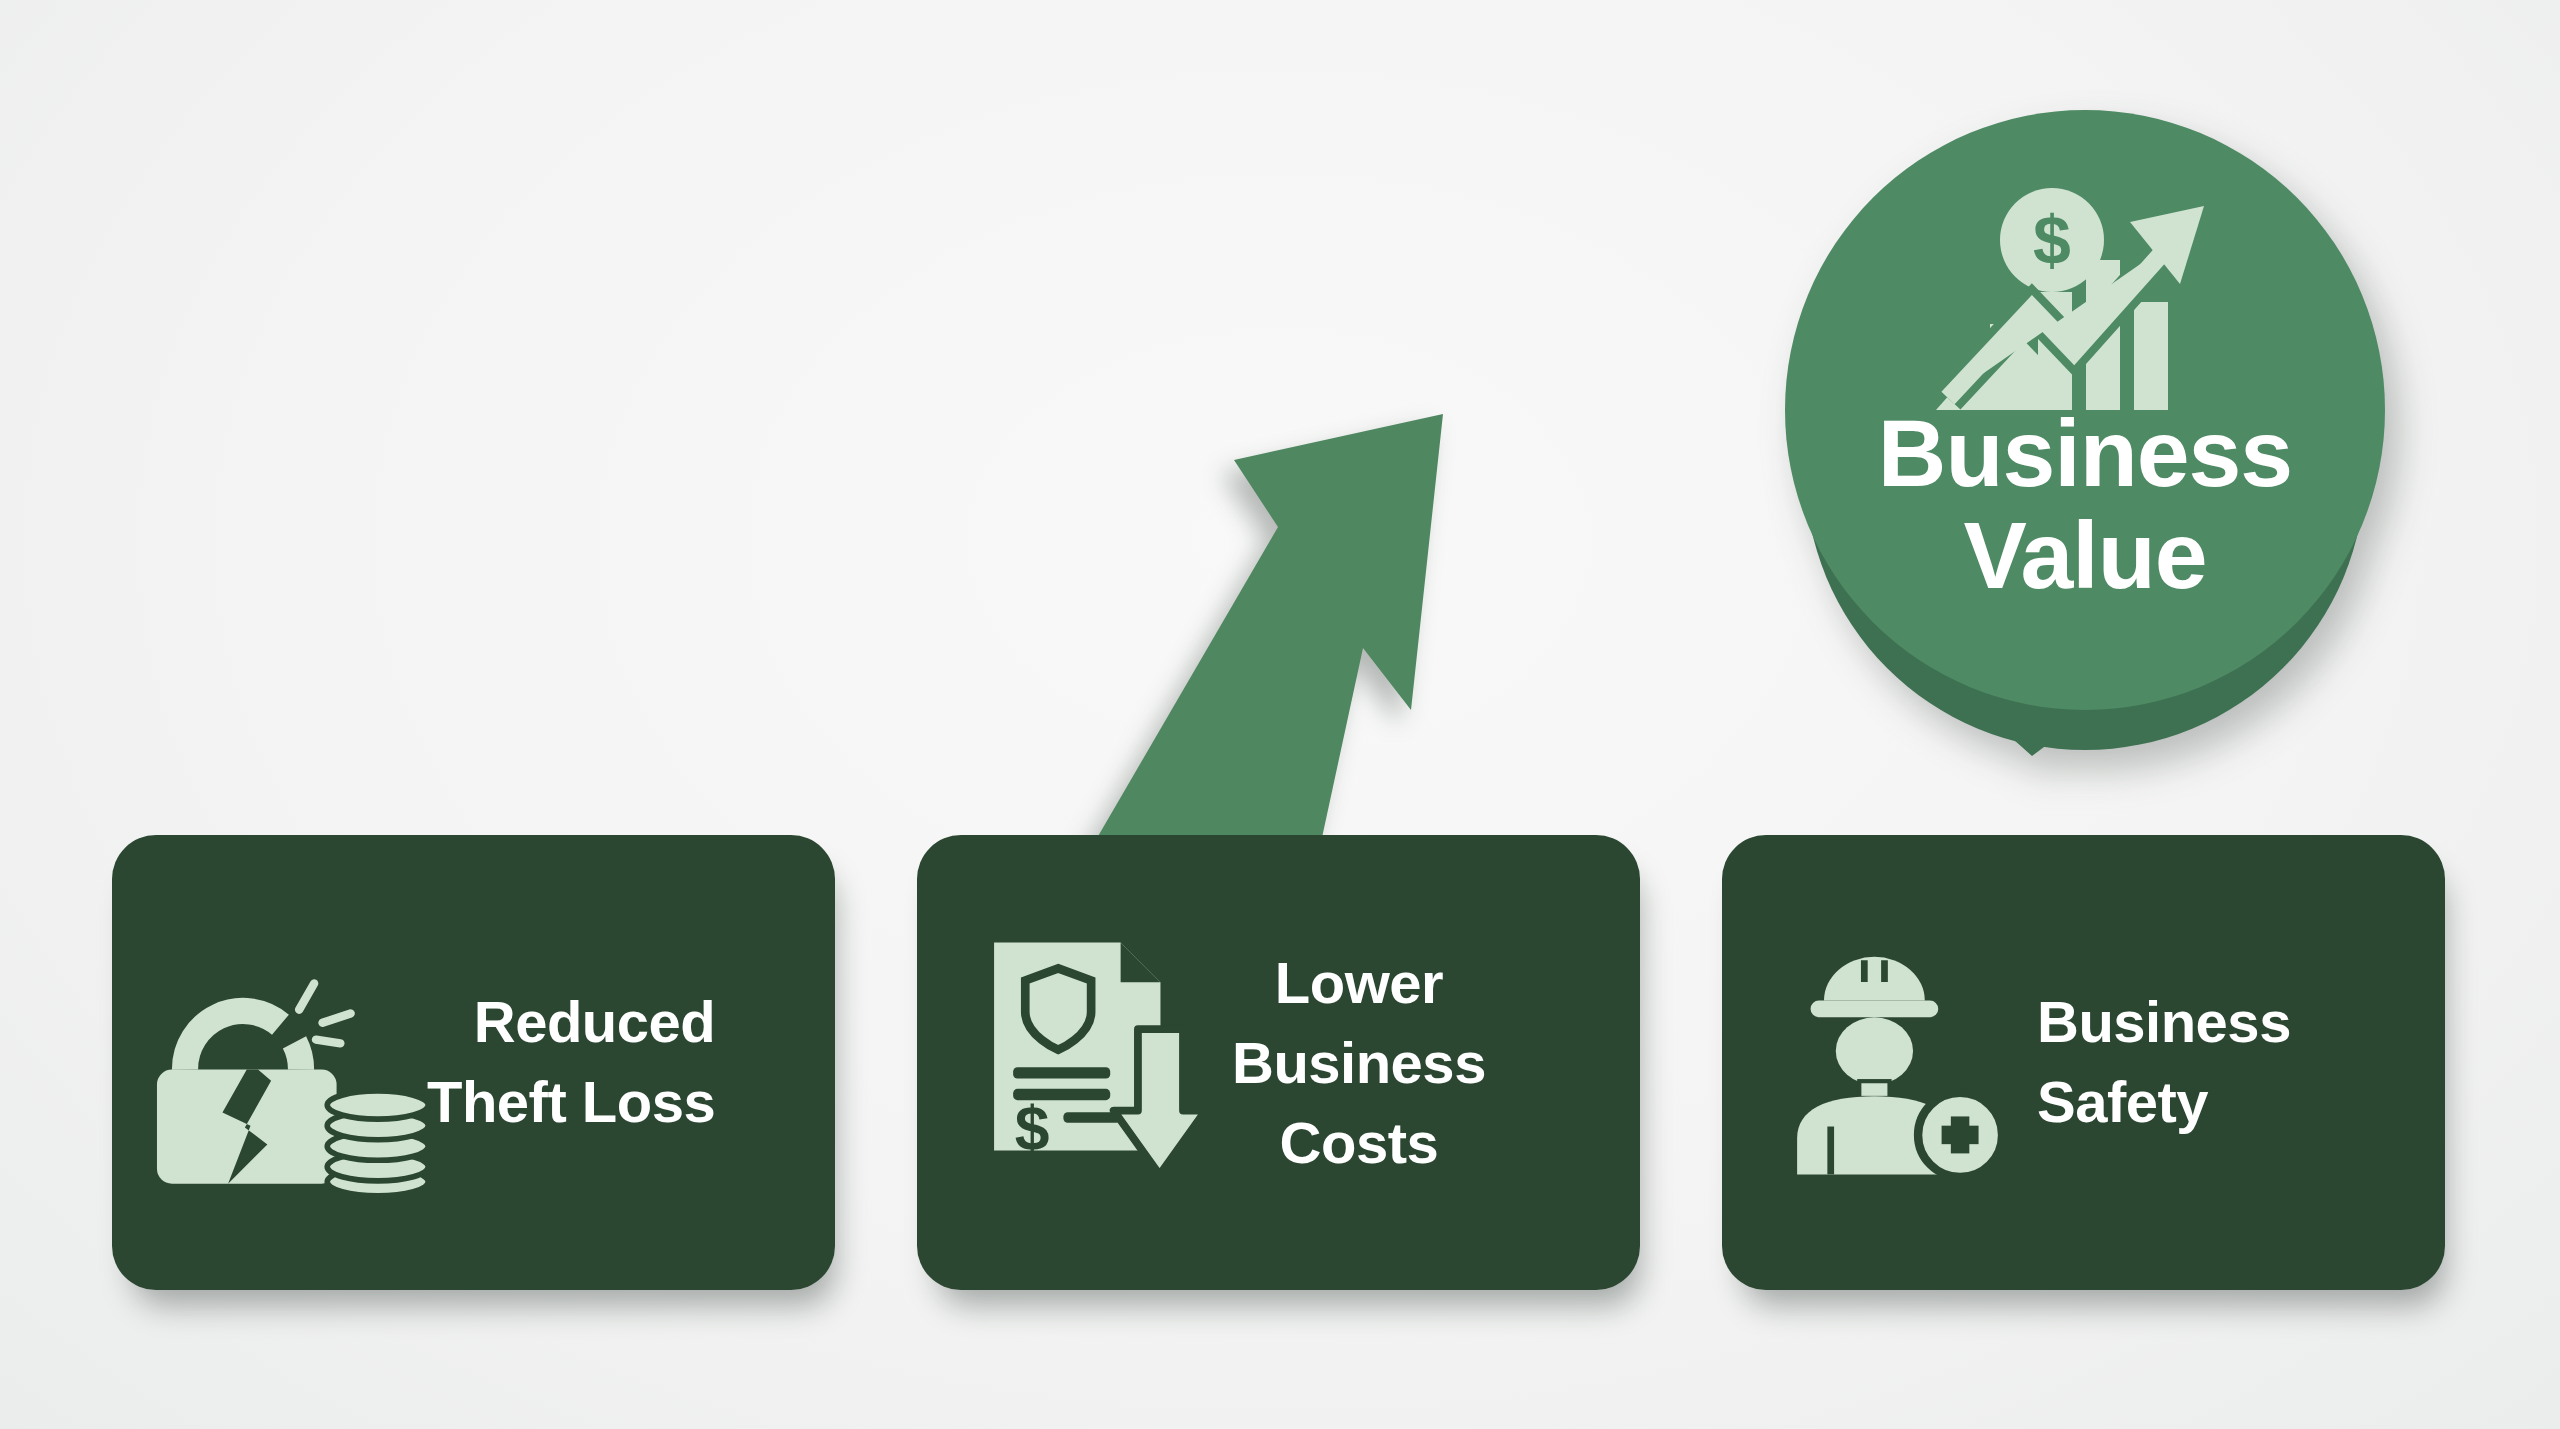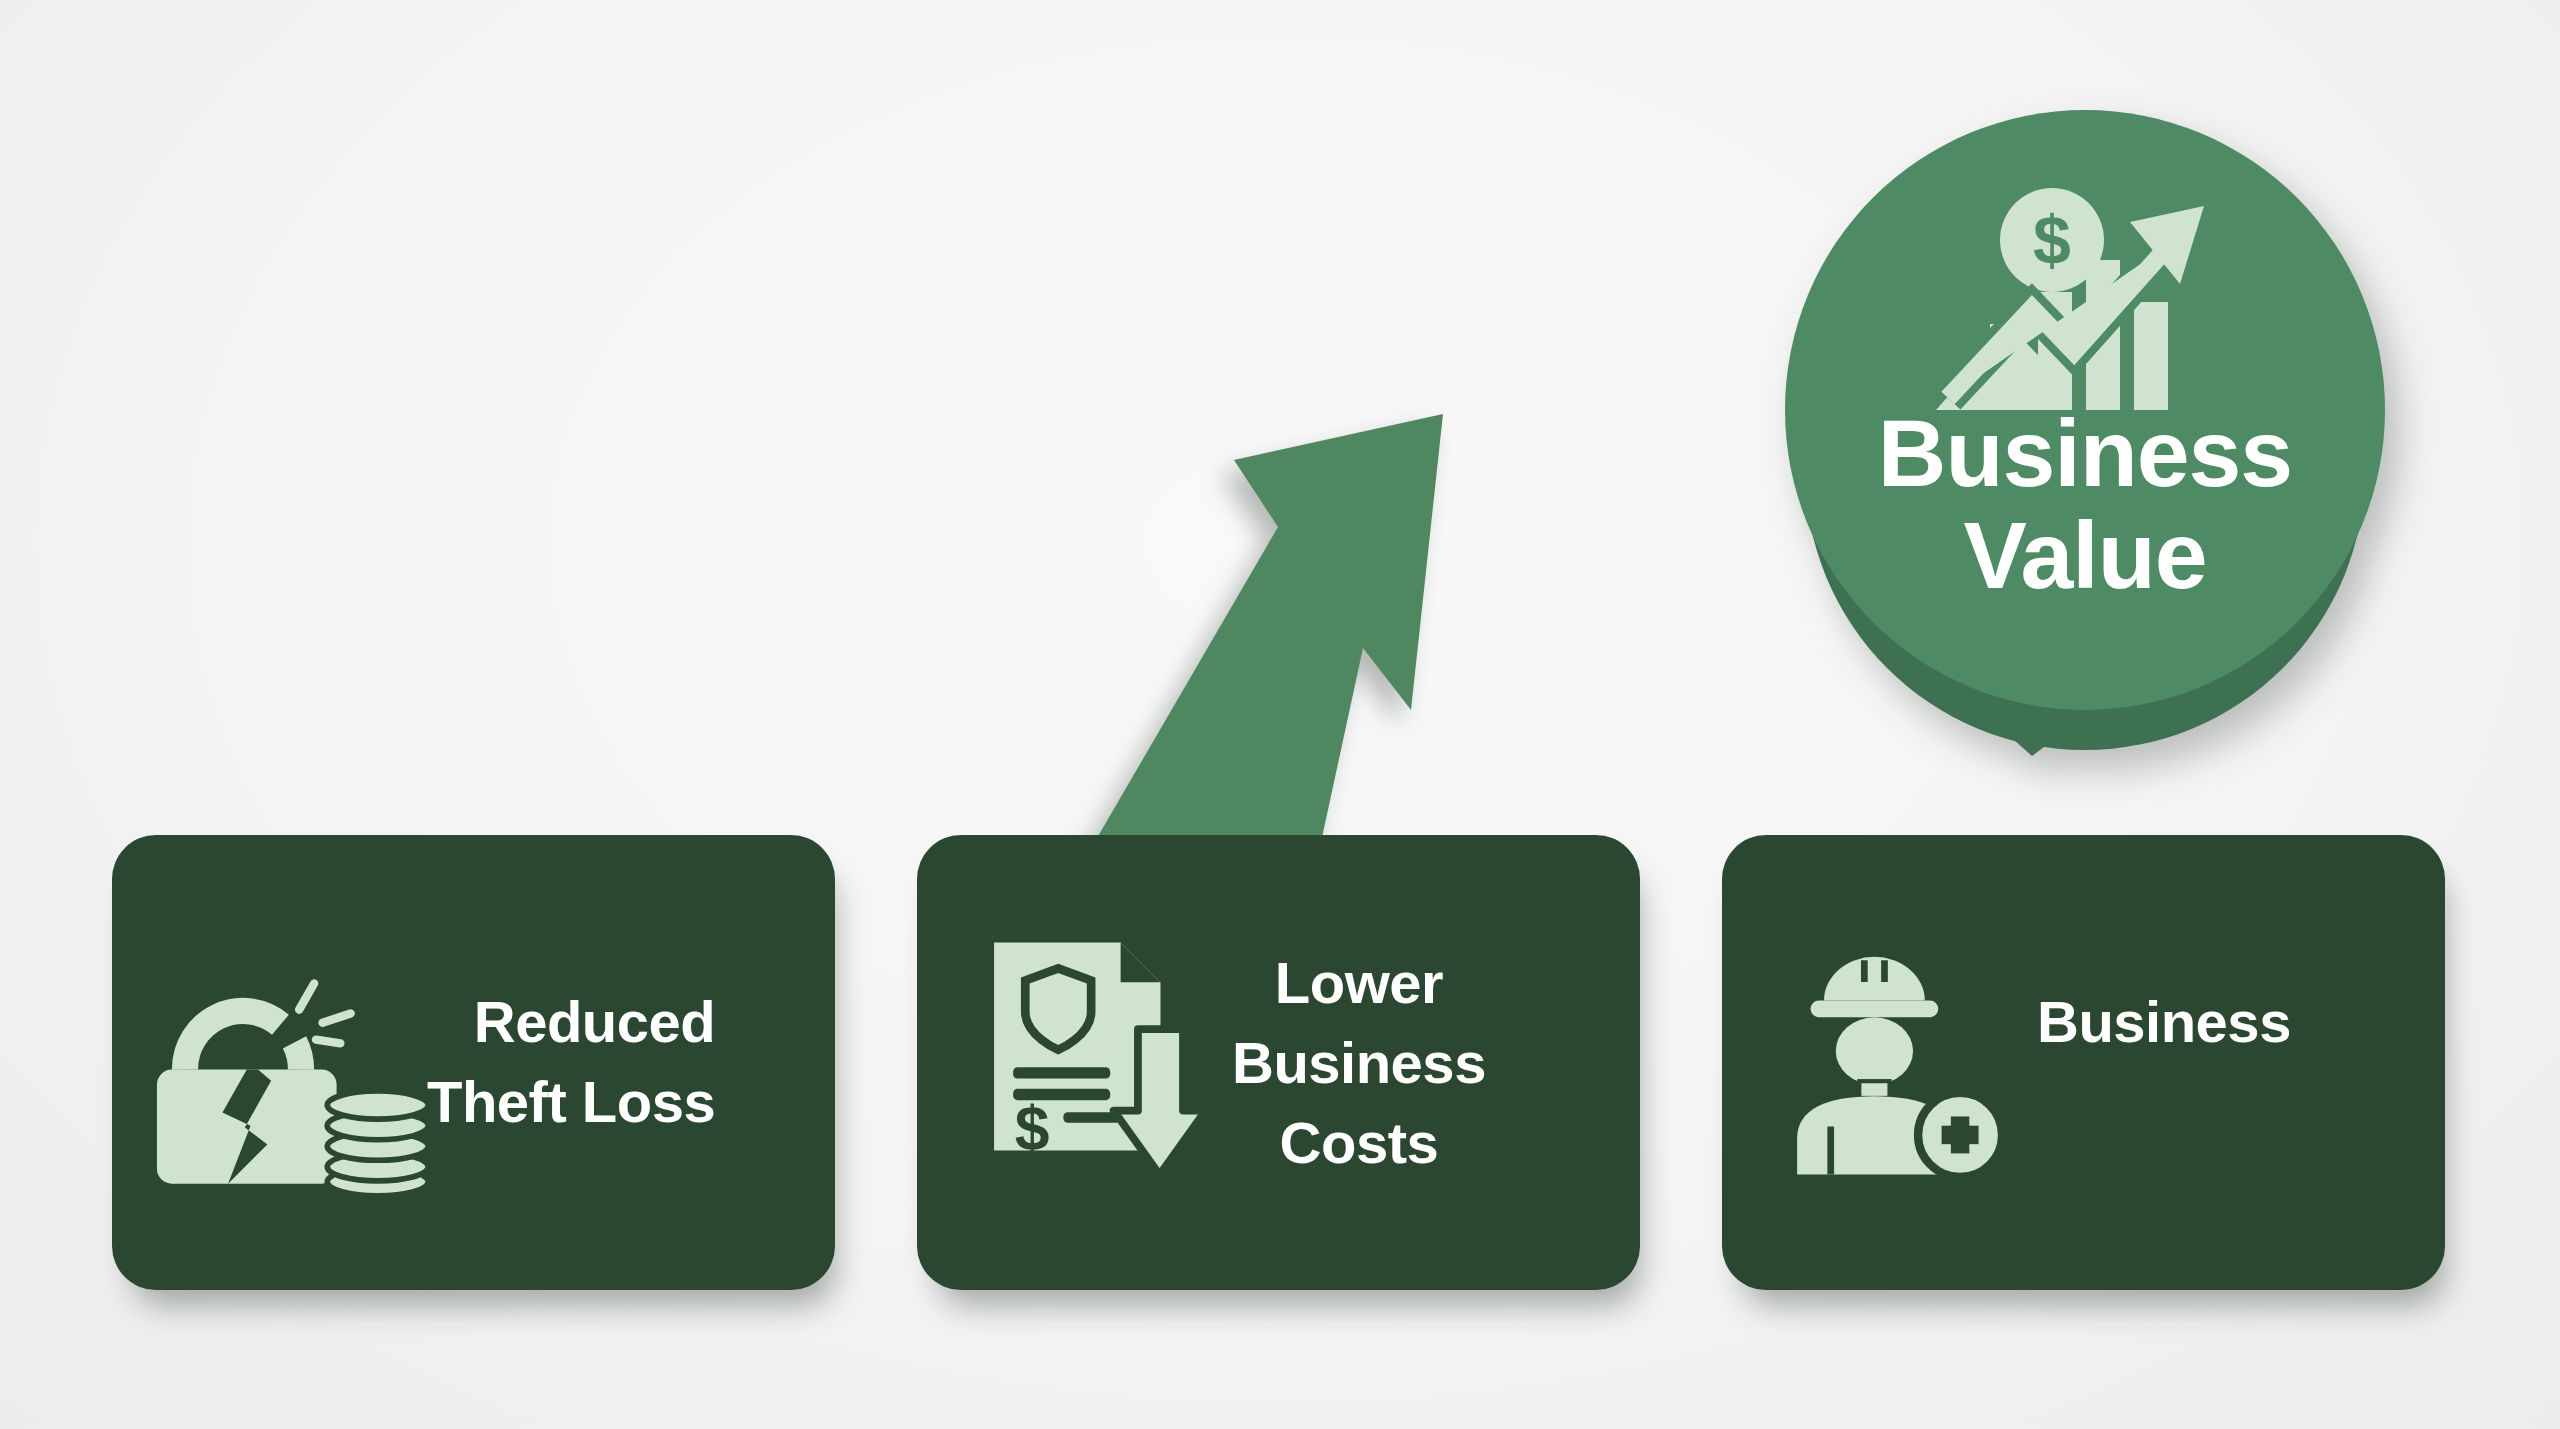--- a/index.html
+++ b/index.html
@@ -119,16 +119,17 @@
       <ellipse class="sage" cx="110" cy="138" rx="46" ry="40"></ellipse>
       <rect class="sage" x="92" y="174" width="36" height="20" stroke="#2b4731" stroke-width="5"></rect>
       <path class="sage" d="M 18 285 V 242 C 18 208 52 192 110 192 C 168 192 202 208 202 242 V 285 Z"></path>
       <path d="M 58 285 V 228" stroke="#2b4731" stroke-width="8"></path>
       <circle class="sage" cx="212" cy="238" r="50" stroke="#2b4731" stroke-width="10"></circle>
       <rect x="190" y="227" width="44" height="22" fill="#2b4731"></rect>
       <rect x="201" y="216" width="22" height="44" fill="#2b4731"></rect>
     </svg>
     <div class="card-text t2">
       <span>Business</span>
+      <span>Safety</span>
     </div>
   </div>
 
 </div>
 
 </body></html>

